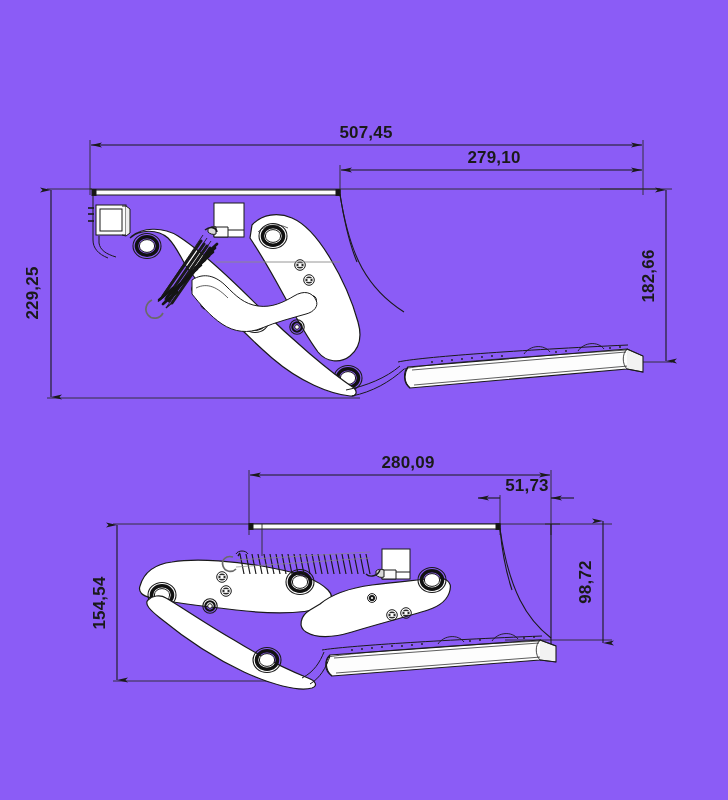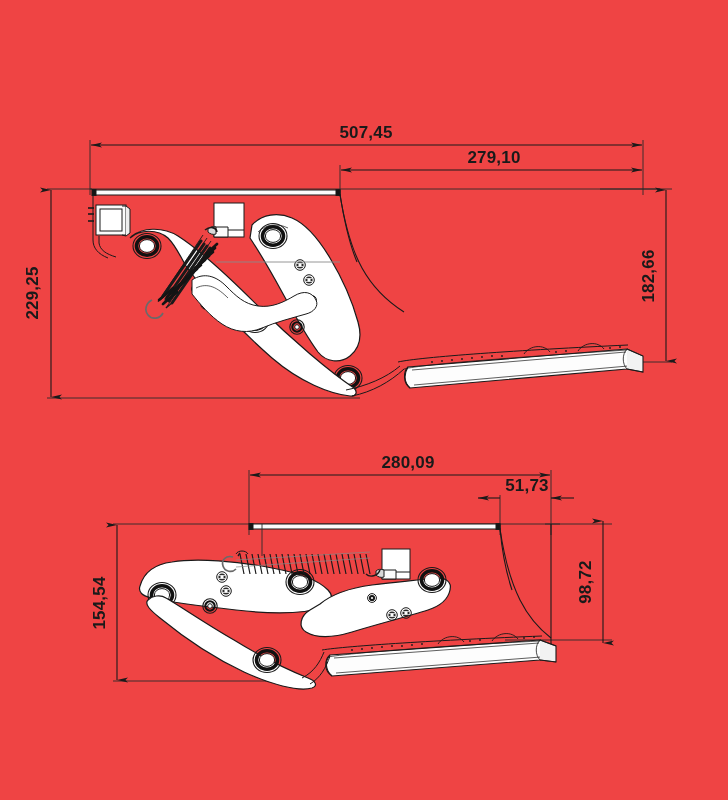--- a/index.html
+++ b/index.html
@@ -1,21 +1,21 @@
 <!DOCTYPE html>
 <html><head>
 <meta charset="utf-8">
 <style>
   html,body{margin:0;padding:0;background:#ffffff;}
   body{
     width:728px;height:800px;overflow:hidden;
     font-family:"Liberation Sans", sans-serif;
     background:#ffffff;
   }
-  #sheet{position:relative;width:728px;height:800px;background:#ef4444;}
+  #sheet{position:relative;width:728px;height:800px;background:#8b5cf6;}
   svg.drw{position:absolute;left:0;top:0;width:728px;height:800px;}
   .dimtext{
     font-family:"Liberation Sans", sans-serif;
     font-size:17px; font-weight:600; fill:#1a1a1a;
     letter-spacing:0.2px;
   }
   text{user-select:none;}
 </style>
 </head>
 <body>

